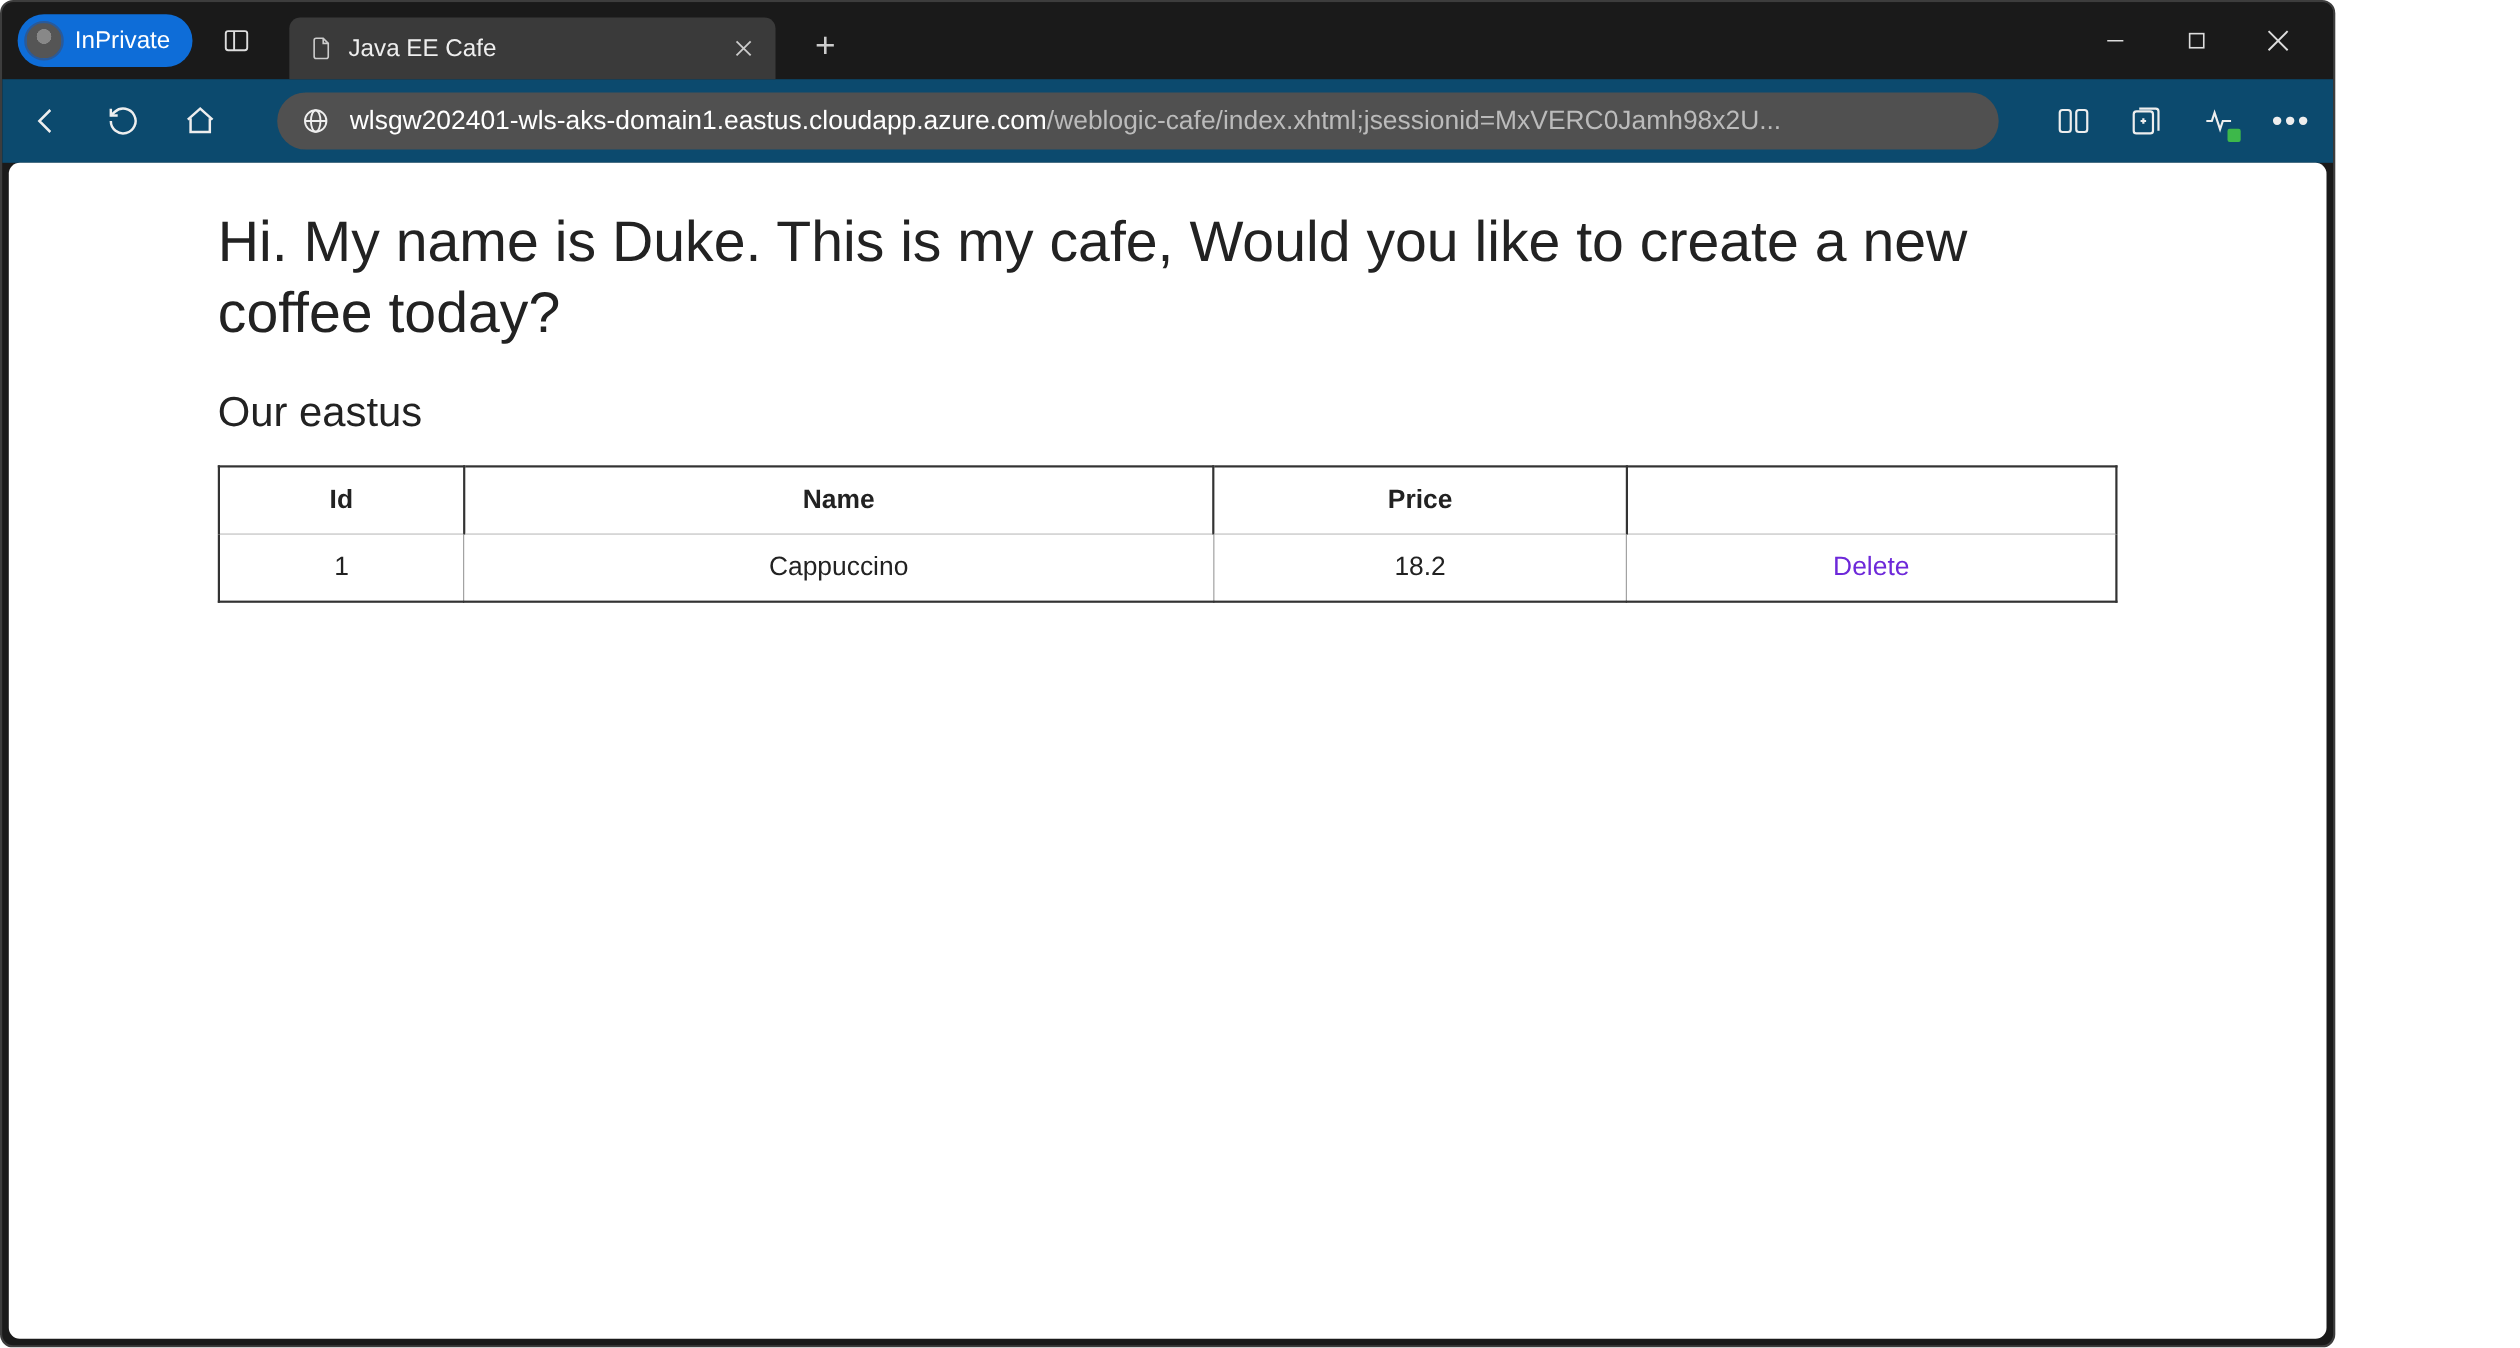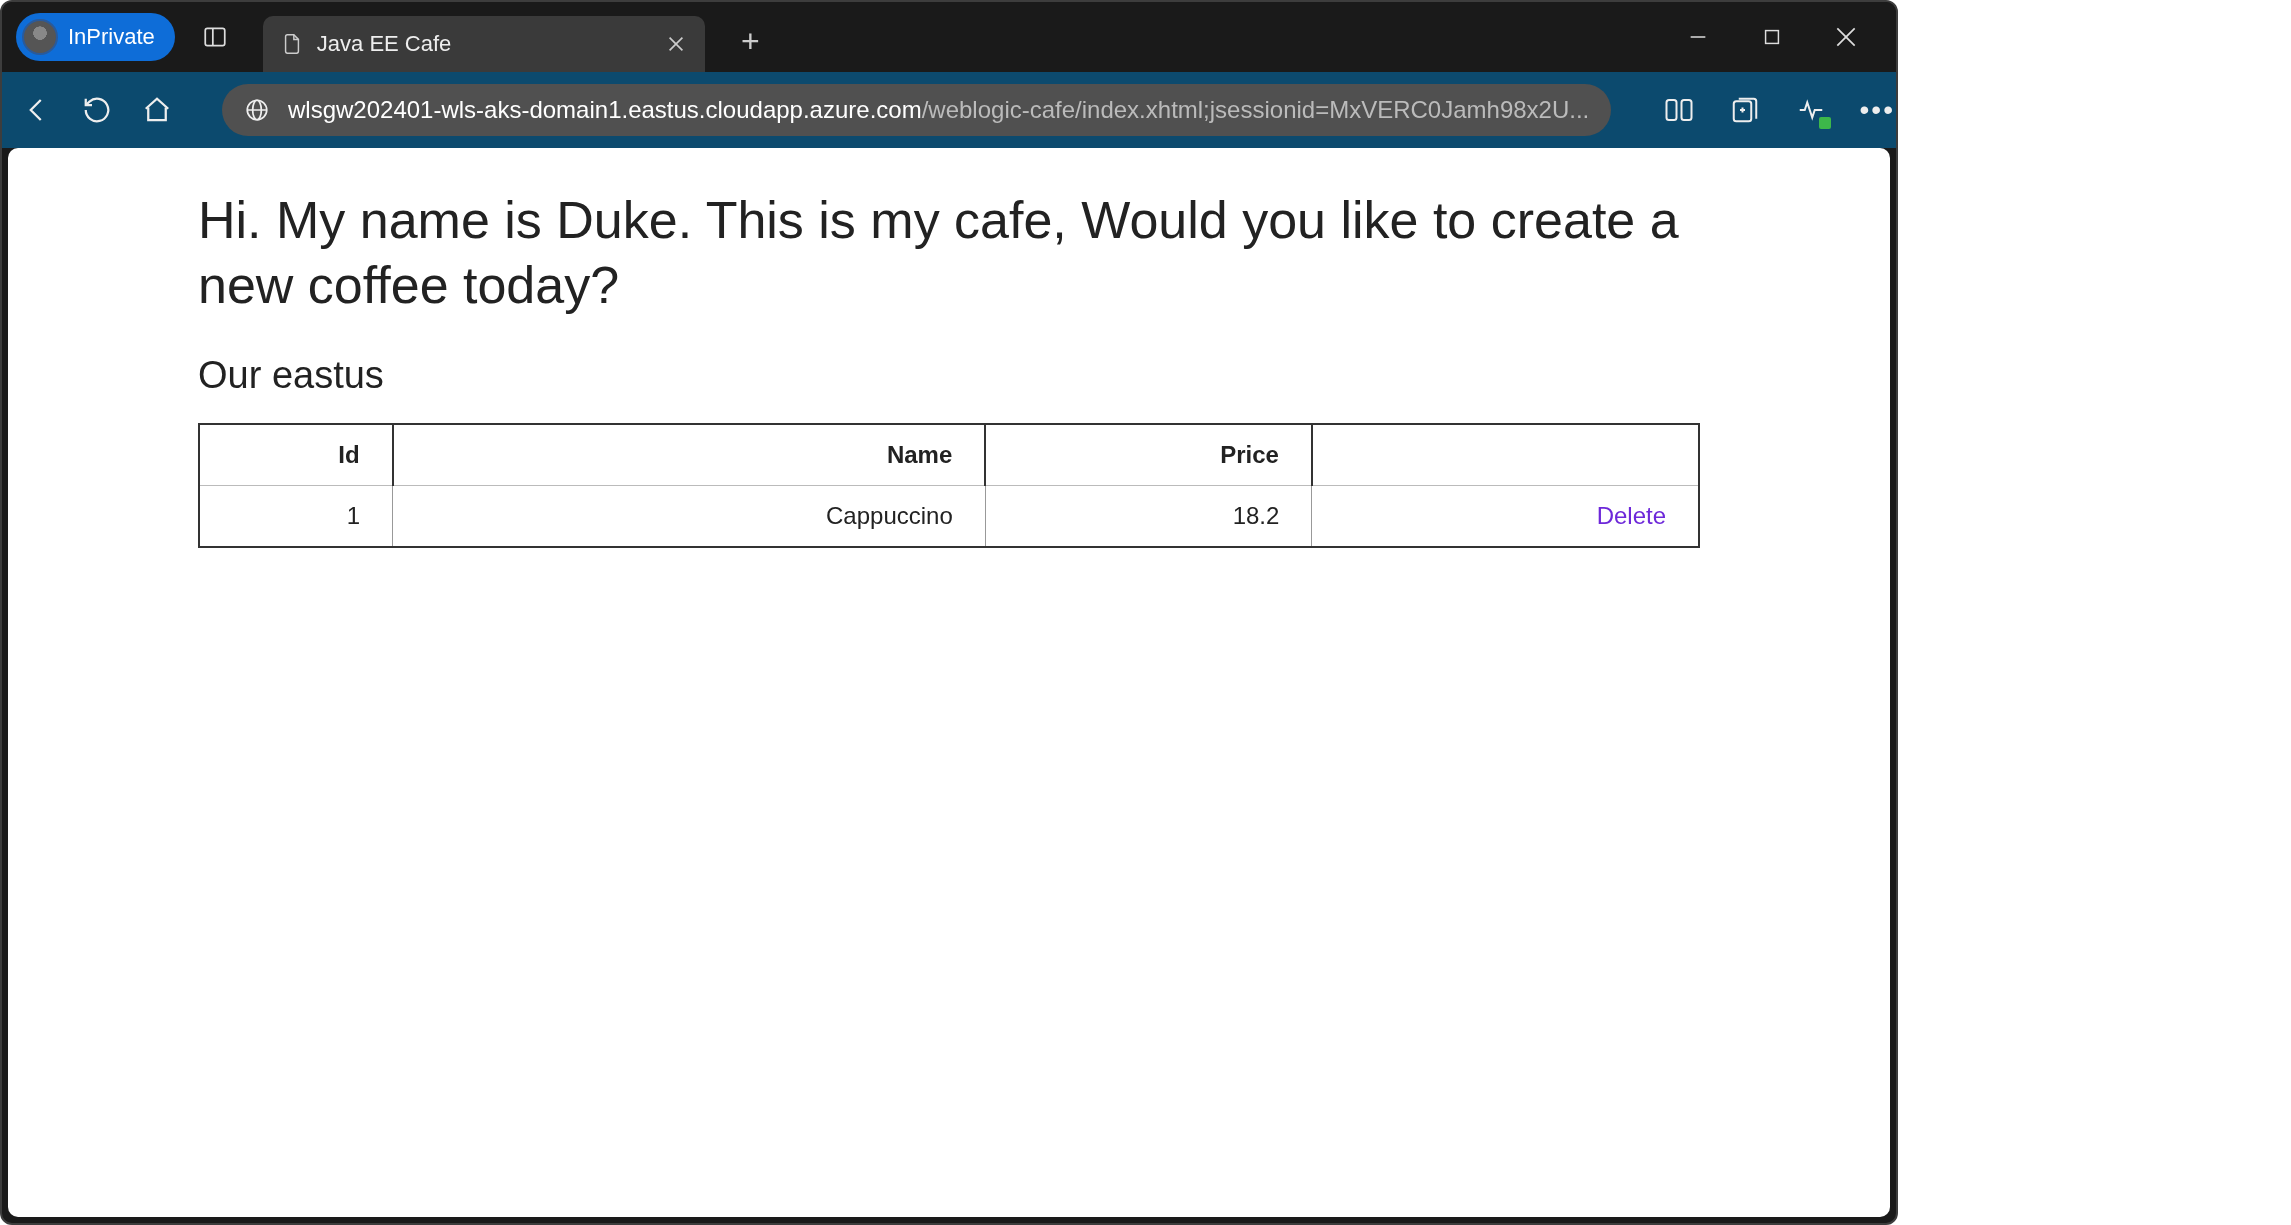--- a/index.html
+++ b/index.html
@@ -2,21 +2,21 @@
 <html><head>
   <meta charset="utf-8">
   <style>
     * { box-sizing: border-box; margin: 0; padding: 0; }
     body {
       font-family: "Segoe UI", Arial, sans-serif;
       background: #fff;
       overflow: hidden;
     }
     .browser-window {
-      width: 1898px;
+      width: 2123px;
       height: 1225px;
       background: #1a1a1a;
       border-radius: 12px;
       overflow: hidden;
       position: relative;
       border: 2px solid #3d3d3d;
     }
     
     .titlebar {
       height: 70px;
@@ -155,21 +155,21 @@
       font-weight: 500;
       margin-bottom: 26px;
     }
     table {
       width: 100%;
       border-collapse: collapse;
       border: 2px solid #333;
       font-size: 24px;
     }
     th, td {
-      text-align: right;
+      text-align: center;
       padding: 16px 32px;
       border: 1px solid #999;
     }
     thead th {
       border: 2px solid #333;
       border-bottom: 1px solid #bbb;
       font-weight: 700;
     }
     .col-id { width: 160px; }
     .col-name { width: 490px; }

